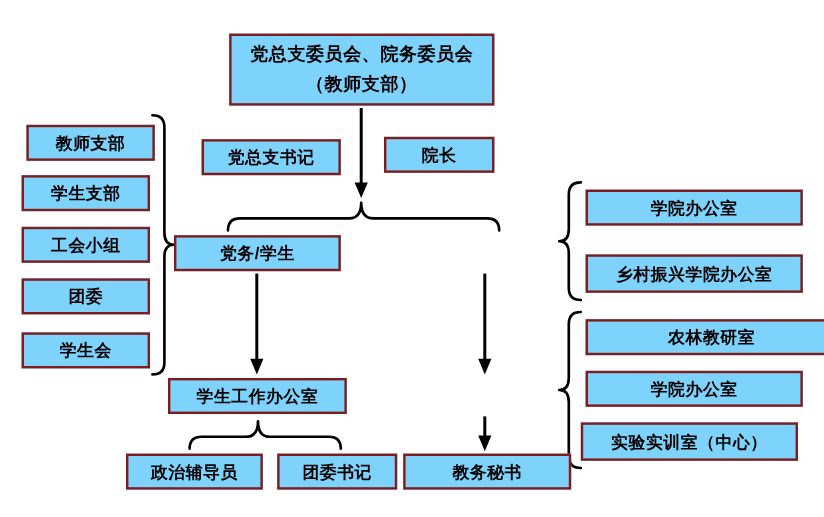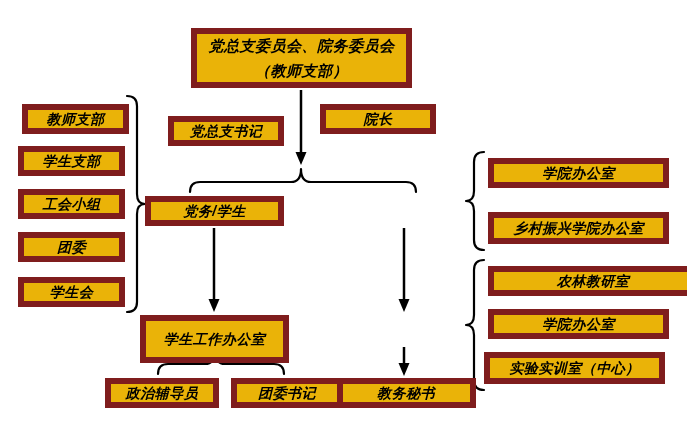--- a/index.html
+++ b/index.html
@@ -18,33 +18,32 @@
   .connectors {
     position: absolute;
     left: 0;
     top: 0;
     width: 687px;
     height: 431px;
   }
   .box {
     position: absolute;
     box-sizing: border-box;
-    border: 6px solid #7f1d1d;
-    background: #eab308;
+    border: 2px solid #7f1d1d;
+    background: #7dd3fc;
     color: #000000;
     font-weight: 700;
     font-size: 14px;
     letter-spacing: 0.5px;
     display: flex;
     align-items: center;
     justify-content: center;
     text-align: center;
     line-height: 1.2;
     white-space: nowrap;
-    font-style: italic;
   }
   .box.two-line {
     flex-direction: column;
     font-size: 15px;
     line-height: 1.7;
   }
   .stroke {
     stroke: #000000;
     stroke-width: 2.5;
     fill: none;
@@ -90,35 +89,35 @@
 
     <path class="brace" d="M 484 260 Q 474 260 474 270 L 474 315 Q 474 325 466 325 Q 474 325 474 335 L 474 380 Q 474 390 484 390"></path>
   </svg>
 
   <div class="box two-line" style="left:191px;top:28px;width:221px;height:60px">
     <div>党总支委员会、院务委员会</div>
     <div>（教师支部）</div>
   </div>
 
   <div class="box" style="left:168px;top:116px;width:116px;height:30px">党总支书记</div>
-  <div class="box" style="left:320px;top:104px;width:116px;height:30px">院长</div>
+  <div class="box" style="left:320px;top:114px;width:92px;height:30px">院长</div>
 
   <div class="box" style="left:22px;top:104px;width:107px;height:30px">教师支部</div>
   <div class="box" style="left:18px;top:146px;width:107px;height:30px">学生支部</div>
   <div class="box" style="left:18px;top:189px;width:107px;height:30px">工会小组</div>
   <div class="box" style="left:18px;top:232px;width:107px;height:30px">团委</div>
   <div class="box" style="left:18px;top:277px;width:107px;height:30px">学生会</div>
 
   <div class="box" style="left:145px;top:196px;width:139px;height:30px">党务/学生</div>
 
-  <div class="box" style="left:140px;top:315px;width:149px;height:48px">学生工作办公室</div>
+  <div class="box" style="left:140px;top:315px;width:149px;height:30px">学生工作办公室</div>
   <div class="box" style="left:336px;top:378px;width:140px;height:30px">教务秘书</div>
 
   <div class="box" style="left:105px;top:378px;width:114px;height:30px">政治辅导员</div>
-  <div class="box" style="left:231px;top:378px;width:112px;height:30px">团委书记</div>
+  <div class="box" style="left:231px;top:378px;width:100px;height:30px">团委书记</div>
 
   <div class="box" style="left:488px;top:158px;width:181px;height:30px">学院办公室</div>
   <div class="box" style="left:488px;top:212px;width:181px;height:32px">乡村振兴学院办公室</div>
 
   <div class="box" style="left:488px;top:266px;width:210px;height:30px">农林教研室</div>
   <div class="box" style="left:488px;top:309px;width:181px;height:30px">学院办公室</div>
   <div class="box" style="left:484px;top:352px;width:181px;height:32px">实验实训室（中心）</div>
 
 </div>
 

